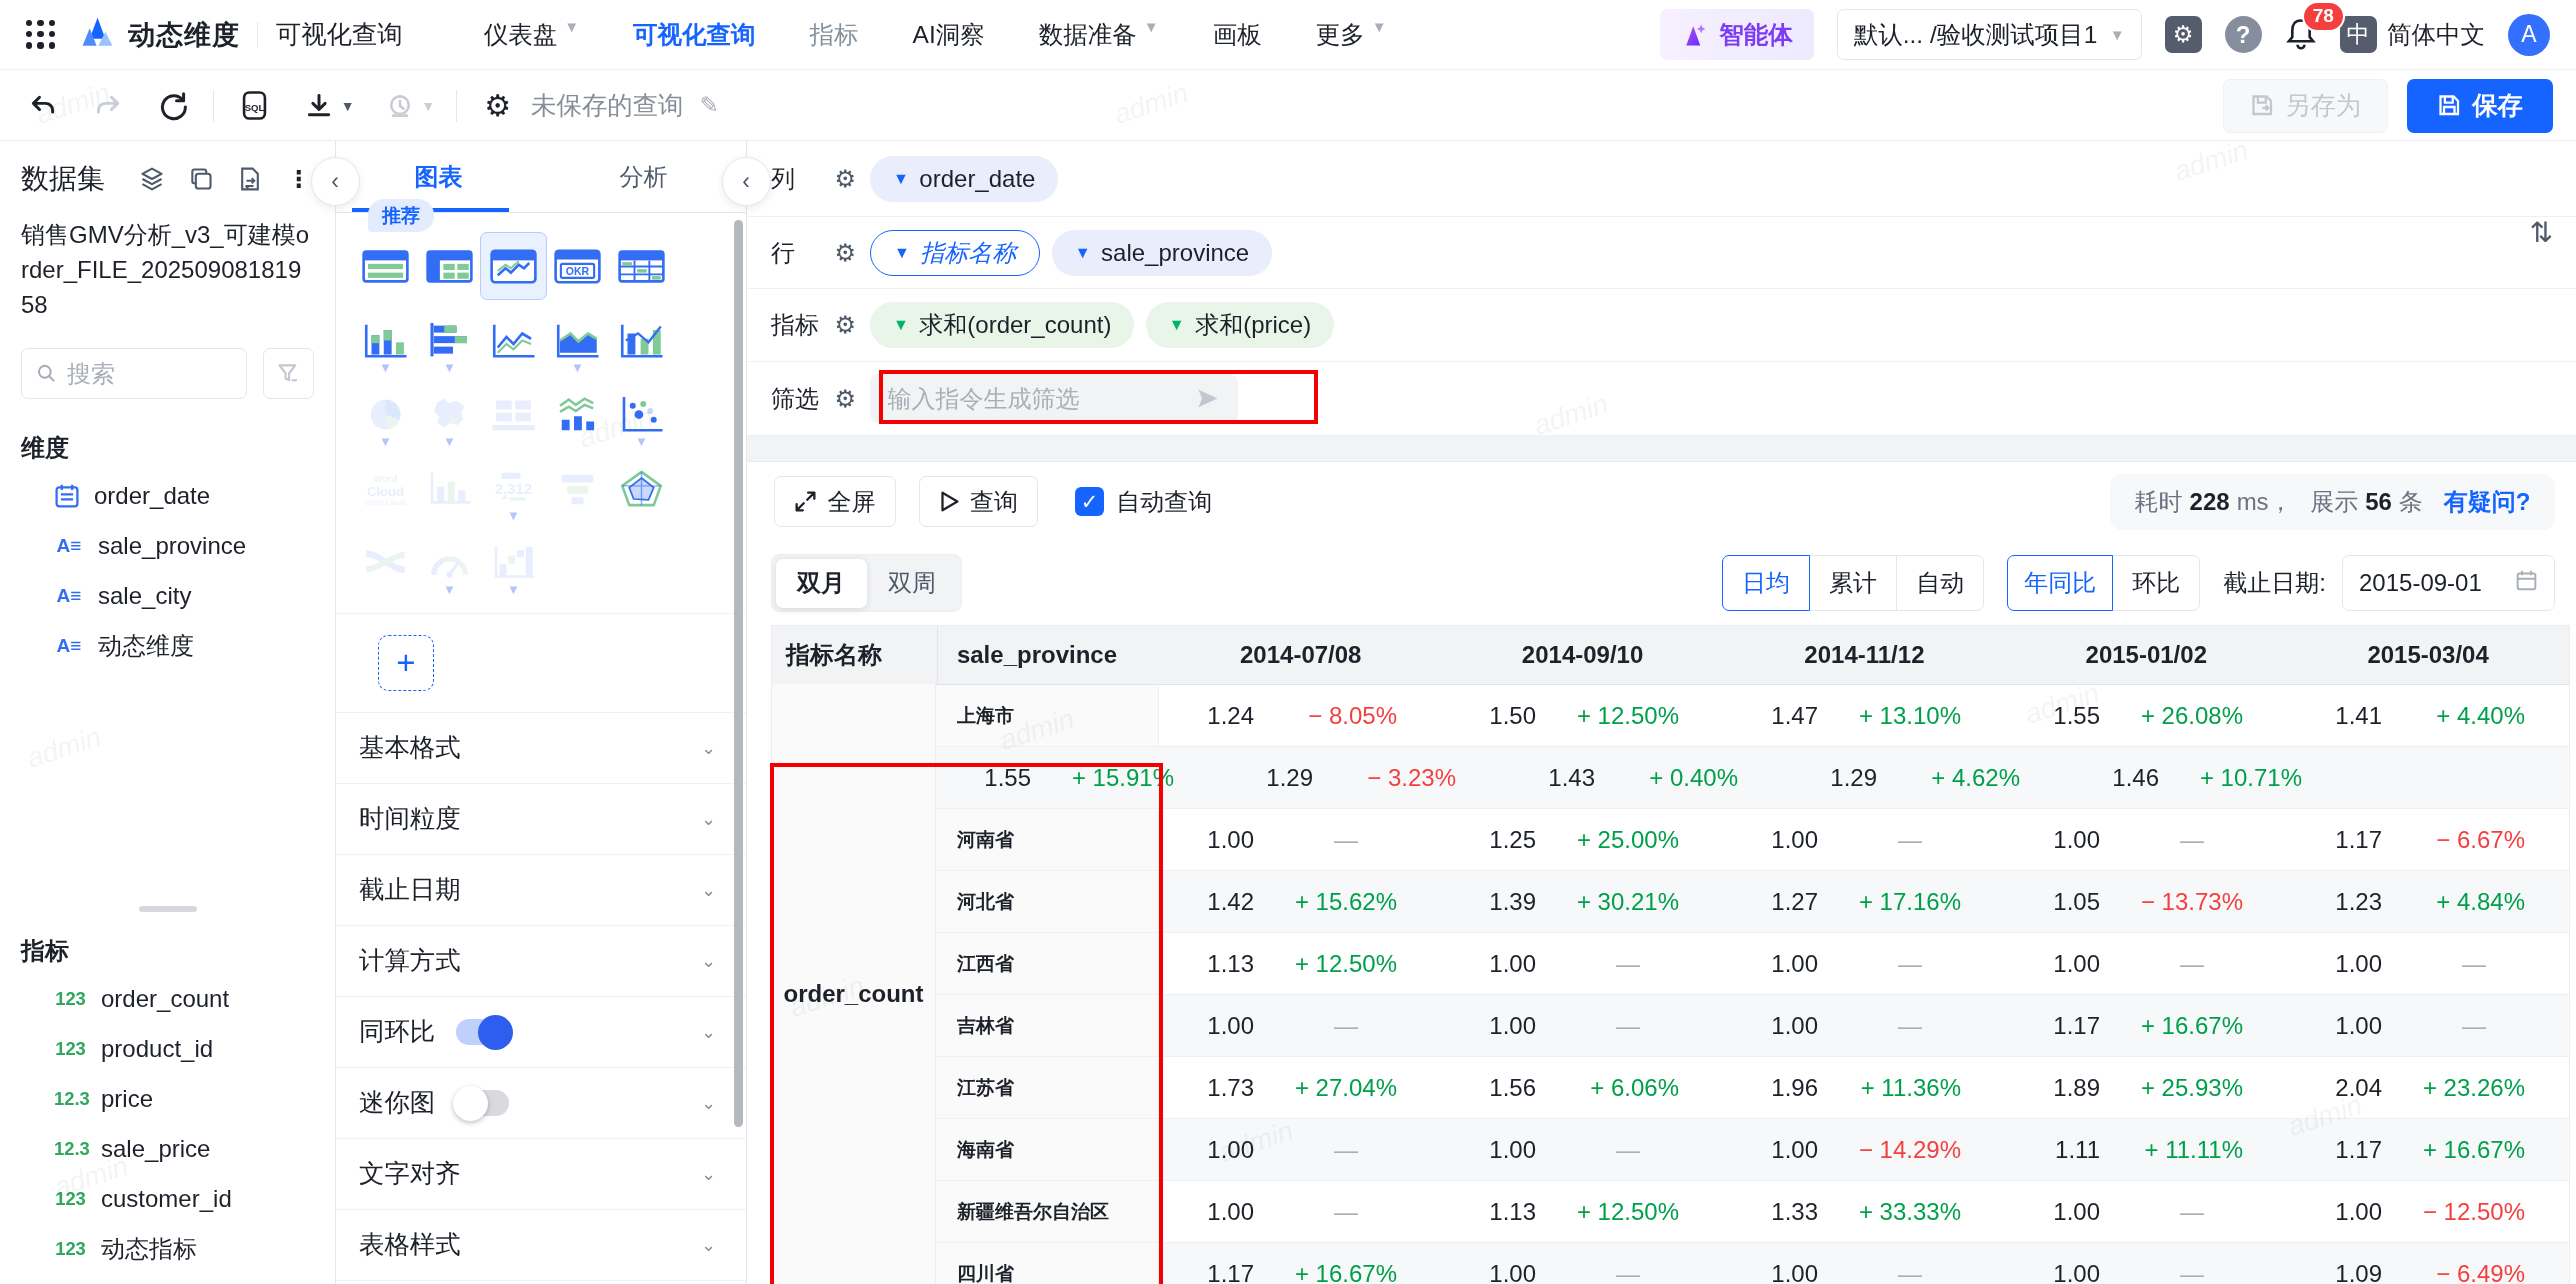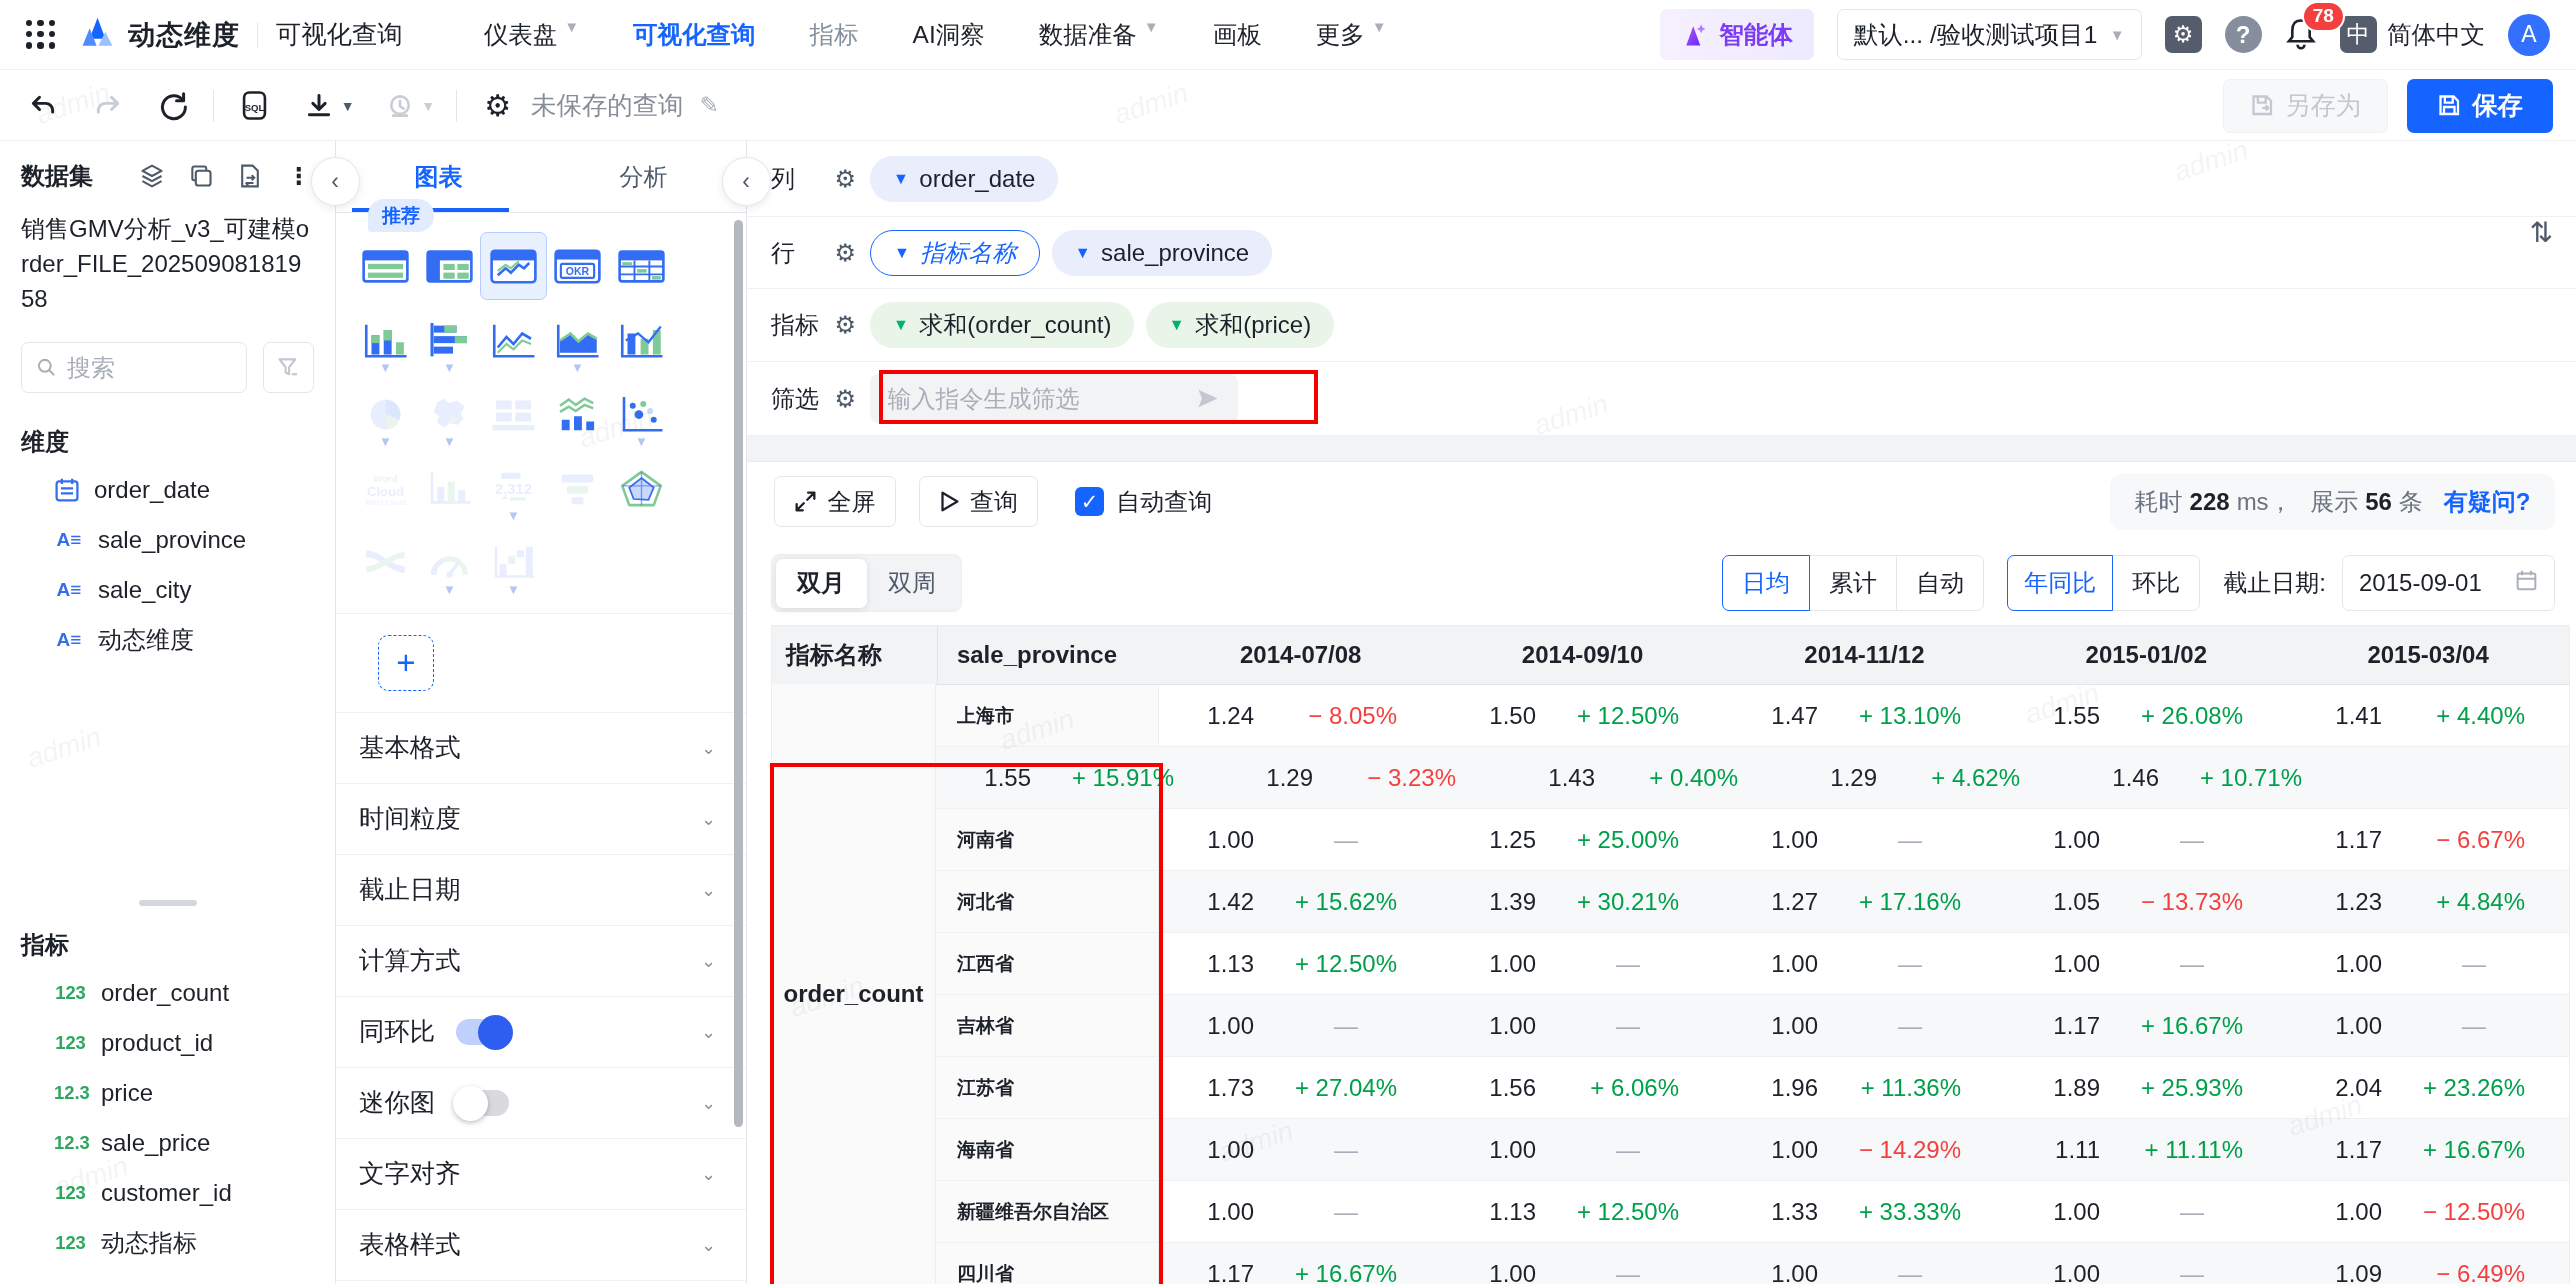--- a/index.html
+++ b/index.html
@@ -57,21 +57,21 @@
     font-size:25.4px; font-weight:bold; display:flex; align-items:center; gap:10.5px; cursor:pointer; }
 
   
   .content { position:absolute; top:141px; left:0; right:0; bottom:0; display:flex; }
   .sidebar { width:336px; border-right:0.9px solid #e5e6eb; position:relative; padding:19px 21px; }
   .chartpanel { width:411px; border-right:0.9px solid #e5e6eb; position:relative; }
   .main { flex:1; position:relative; overflow:hidden; }
 
   
   .ds-head { display:flex; align-items:center; }
-  .ds-title { font-size:24px; font-weight:bold; }
+  .ds-title { font-size:28px; font-weight:normal; }
   .ds-icons { margin-left:auto; display:flex; align-items:center; gap:19px; color:#4e5969; }
   .ds-icons .tb-icon { width:30px; height:30px; }
   .ds-name { margin-top:19px; font-size:24px; line-height:35px; word-break:break-all; }
   .search-row { margin-top:26px; display:flex; gap:16px; }
   .search-box { flex:1; height:51px; border:0.9px solid #e5e6eb; border-radius:7px; display:flex;
     align-items:center; padding:0 14px; gap:10.5px; }
   .search-box input { border:none; outline:none; font-size:24px; width:100%; color:#737373;
     font-family:inherit; background:transparent; }
   .search-box input::placeholder { color:#a9aeb8; }
   .filter-btn { width:51px; height:51px; border:0.9px solid #e5e6eb; border-radius:7px; display:flex;

